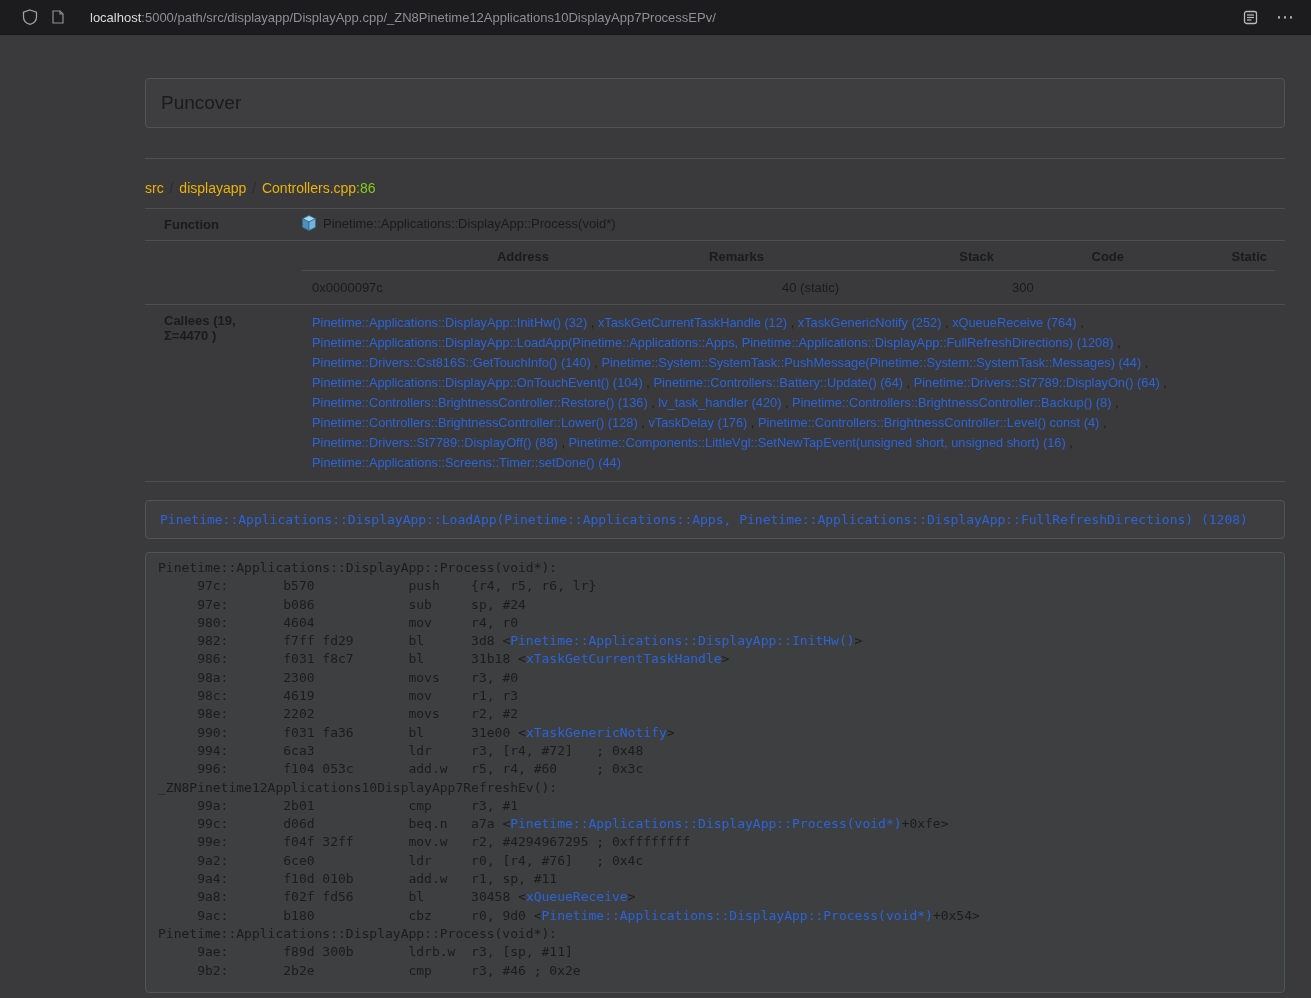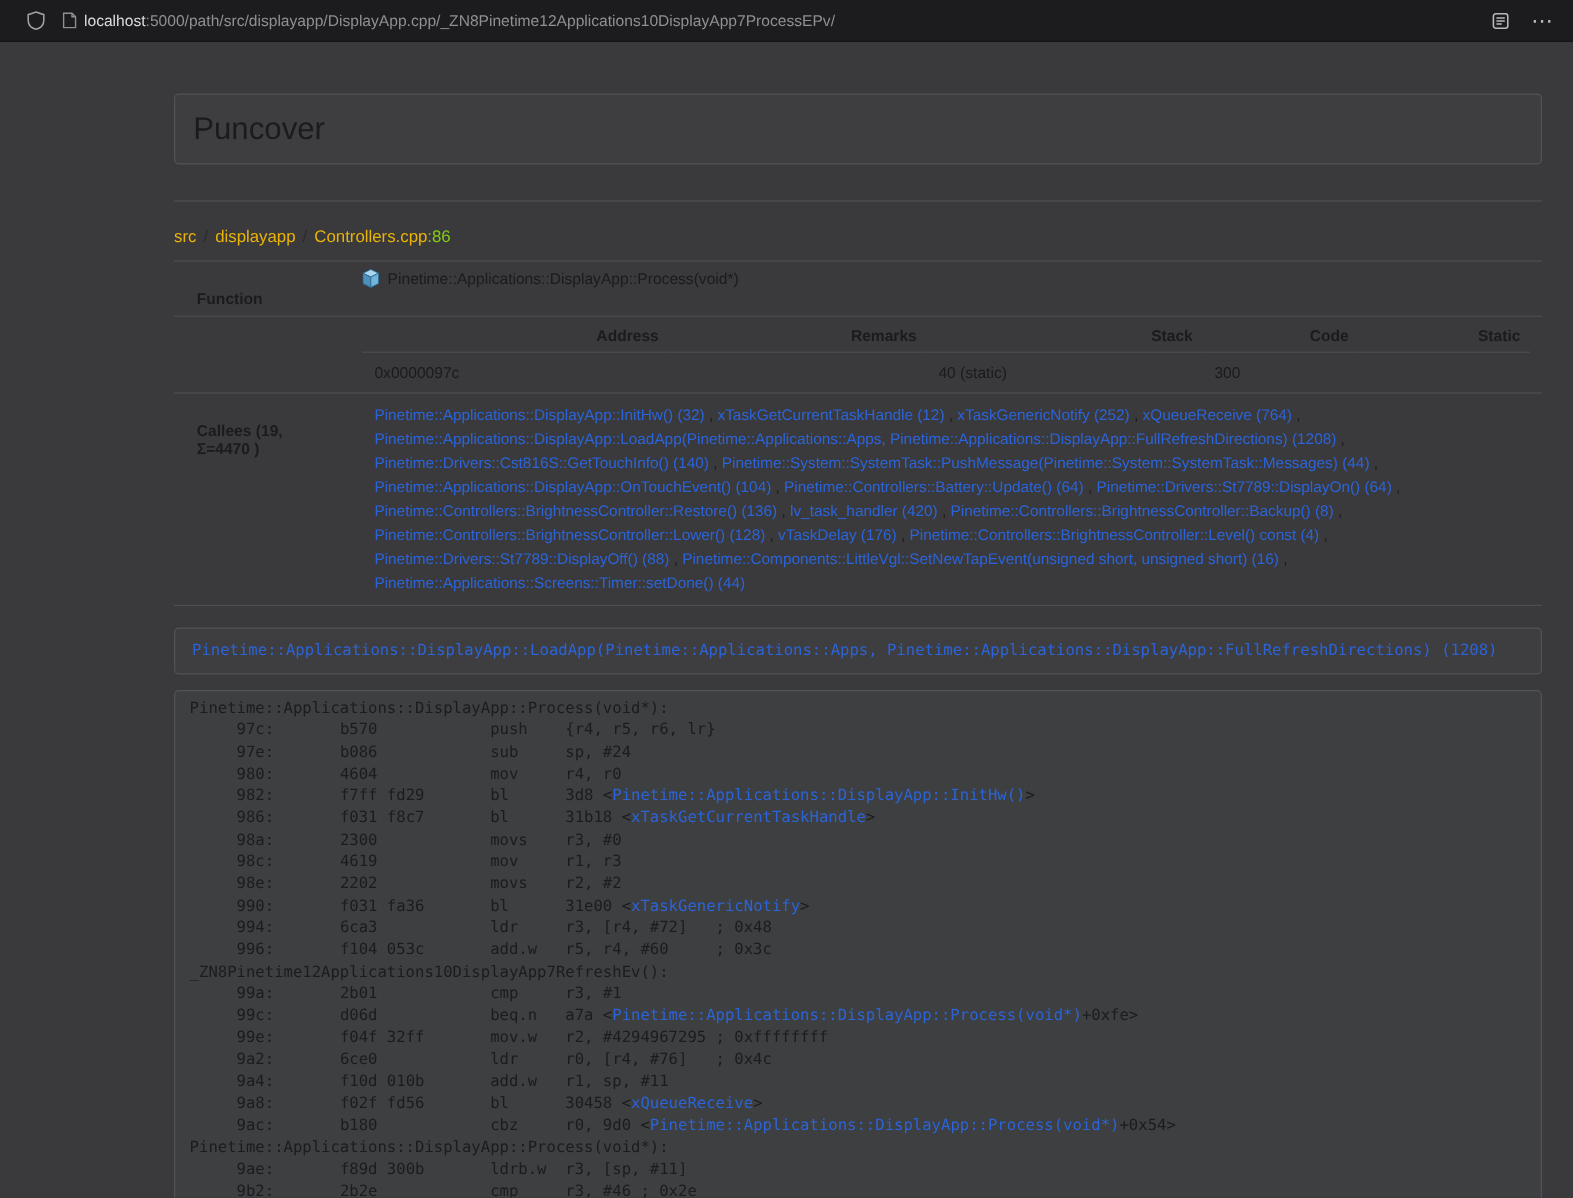--- a/index.html
+++ b/index.html
@@ -9,40 +9,40 @@
     width:1311px;height:998px;overflow:hidden;
     background:#3a3a3c;
     font-family:"Liberation Sans",sans-serif;
   }
   
   .topbar{
     height:35px;background:#1c1c1e;border-bottom:1px solid #141416;
     display:flex;align-items:center;padding:0 16px 0 22px;
   }
   .tb-icon{display:inline-flex;align-items:center;justify-content:center;cursor:pointer}
-  .urlbar{display:flex;align-items:center;flex:1;margin-left:14px;gap:6px;min-width:0;height:28px}
+  .urlbar{display:flex;align-items:center;flex:1;margin-left:14px;gap:26px;min-width:0;height:28px}
   .url-text{font-size:13px;white-space:nowrap;overflow:hidden}
   .url-host{color:#dcdcdf}
   .url-path{color:#8f8f94}
   .right-icons{display:flex;align-items:center;gap:18px;margin-left:12px}
   .menu-glyph{font-size:18px;color:#b9b9be;letter-spacing:1px;line-height:1}
   
   .container{width:1140px;margin-left:145px}
   .panel{border:1px solid #535356;border-radius:4px;background:#3e3e40}
-  .brand-panel{margin-top:43px;padding:13px 15px;font-size:26px;color:#1a1b1d}
+  .brand-panel{margin-top:43px;padding:13px 15px;font-size:19px;color:#1a1b1d}
   .brand-panel a{color:#1a1b1d;text-decoration:none}
   hr.rule{border:0;border-top:1px solid #505053;margin:30px 0 0}
   .breadcrumb{margin-top:21px;font-size:14px}
   .bc-link{color:#eab308;text-decoration:none}
   .bc-sep{color:#2a2b2e;padding:0 2px}
   .bc-suffix{color:#84cc16}
   
   table.sym{width:100%;border-collapse:collapse;margin-top:12px;font-size:13px;color:#1a1b1d;border-bottom:1px solid #4e4e51}
   table.sym>tbody>tr{border-top:1px solid #4e4e51}
-  table.sym th.rowlabel{width:145px;text-align:left;vertical-align:top;padding:23px 8px 7px 19px;font-weight:bold}
+  table.sym th.rowlabel{width:145px;text-align:left;vertical-align:top;padding:8px 8px 7px 19px;font-weight:bold}
   table.sym td.rowval{vertical-align:top;padding:6px 10px 6px 12px}
   tr.row-stats td.rowval{padding:0 10px 0 12px}
   table.stats{width:100%;border-collapse:collapse}
   table.stats th{text-align:right;font-weight:bold;padding:8px 8px 6px 10px;border-bottom:1px solid #4e4e51}
   table.stats td{padding:9px 8px 9px 10px}
   .cube{display:inline-block;vertical-align:-3px;margin-right:7px}
   .callees{padding:2px 0 2px 10px;line-height:20px;font-size:12.8px}
   a.callee-link{color:#2b64d9;text-decoration:none}
   
   .code-head{margin-top:18px;padding:11px 14px;font-family:"DejaVu Sans Mono","Liberation Mono",monospace;font-size:13px}

